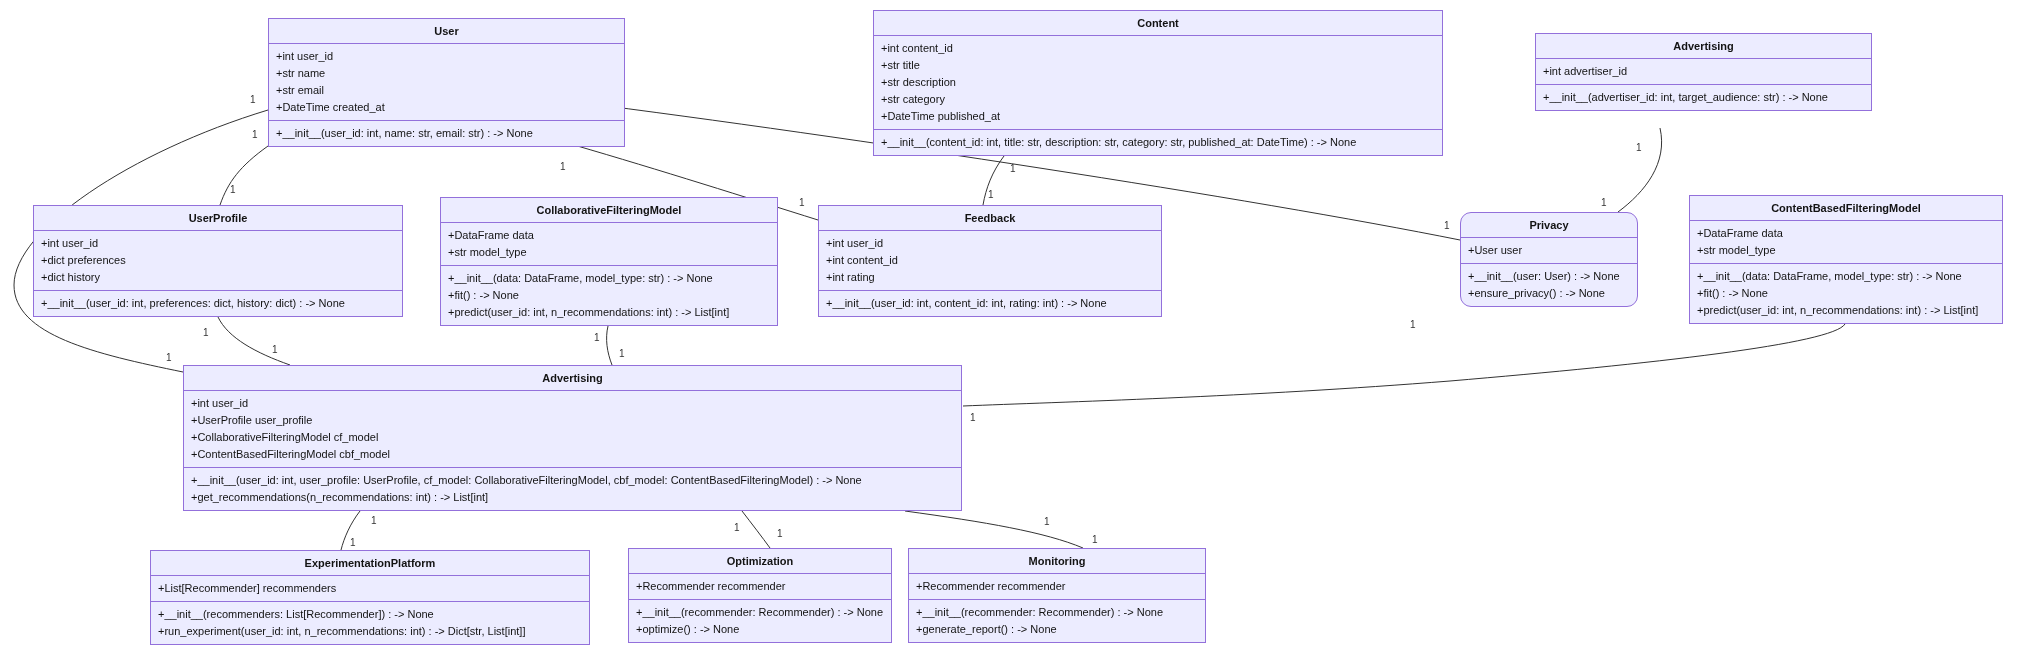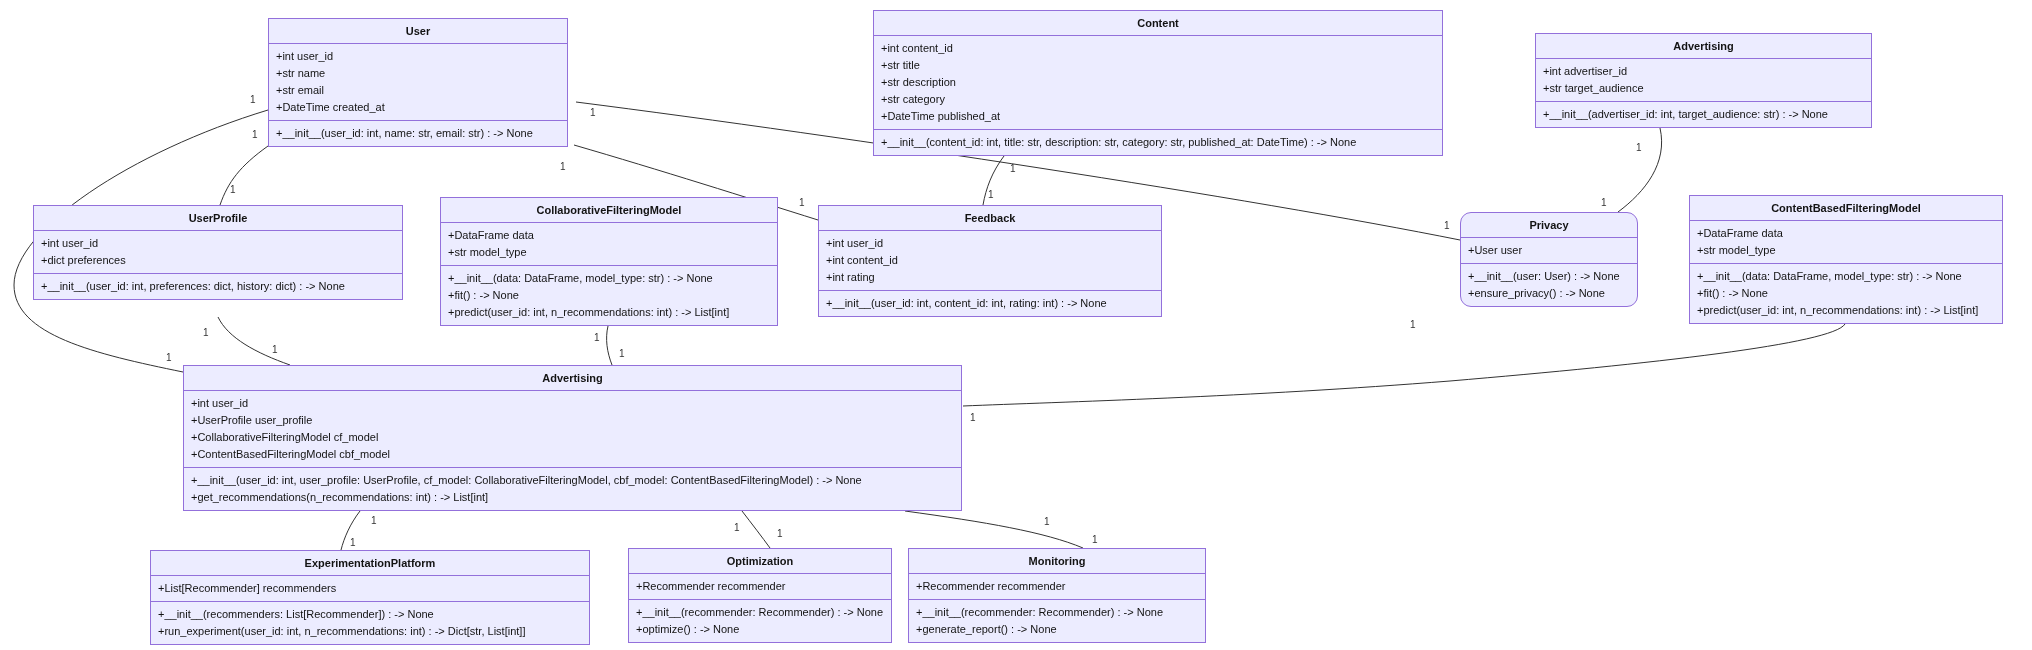--- a/index.html
+++ b/index.html
@@ -73,21 +73,21 @@
 
     <path d="M742,511 C752,524 762,537 770,548"></path>
     <text x="734" y="531">1</text>
     <text x="777" y="537">1</text>
 
     <path d="M905,511 C985,522 1045,532 1083,548"></path>
     <text x="1044" y="525">1</text>
     <text x="1092" y="543">1</text>
   </svg>
 
-  <div class="class-box" style="left:268px; top:18px; width:300px;">
+  <div class="class-box" style="left:268px; top:18px; width:357px;">
     <div class="class-title">User</div>
     <div class="class-section">
       <div class="member">+int user_id</div>
       <div class="member">+str name</div>
       <div class="member">+str email</div>
       <div class="member">+DateTime created_at</div>
     </div>
     <div class="class-section methods">
       <div class="member">+__init__(user_id: int, name: str, email: str) : -&gt; None</div>
     </div>
@@ -104,32 +104,32 @@
     </div>
     <div class="class-section methods">
       <div class="member">+__init__(content_id: int, title: str, description: str, category: str, published_at: DateTime) : -&gt; None</div>
     </div>
   </div>
 
   <div class="class-box" style="left:1487px; top:33px; width:337px;margin-left:48px;">
     <div class="class-title">Advertising</div>
     <div class="class-section">
       <div class="member">+int advertiser_id</div>
-      <div class="member">+str target_audience</div>
     </div>
     <div class="class-section methods">
       <div class="member">+__init__(advertiser_id: int, target_audience: str) : -&gt; None</div>
     </div>
   </div>
 
   <div class="class-box" style="left:33px; top:205px; width:370px;">
     <div class="class-title">UserProfile</div>
     <div class="class-section">
       <div class="member">+int user_id</div>
       <div class="member">+dict preferences</div>
+      <div class="member">+dict history</div>
     </div>
     <div class="class-section methods">
       <div class="member">+__init__(user_id: int, preferences: dict, history: dict) : -&gt; None</div>
     </div>
   </div>
 
   <div class="class-box" style="left:440px; top:197px; width:338px;">
     <div class="class-title">CollaborativeFilteringModel</div>
     <div class="class-section">
       <div class="member">+DataFrame data</div>

